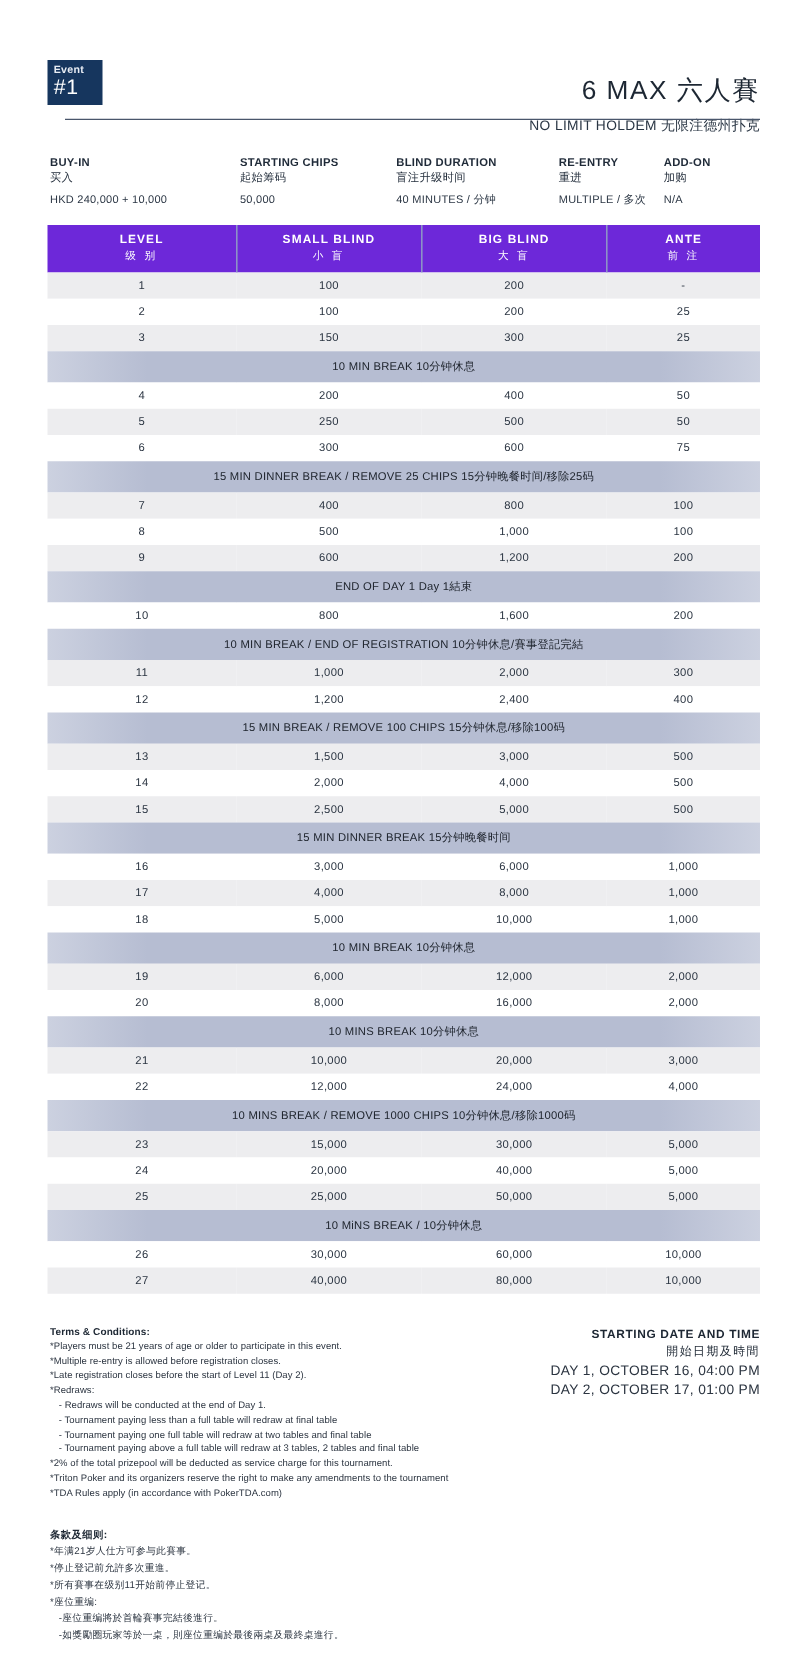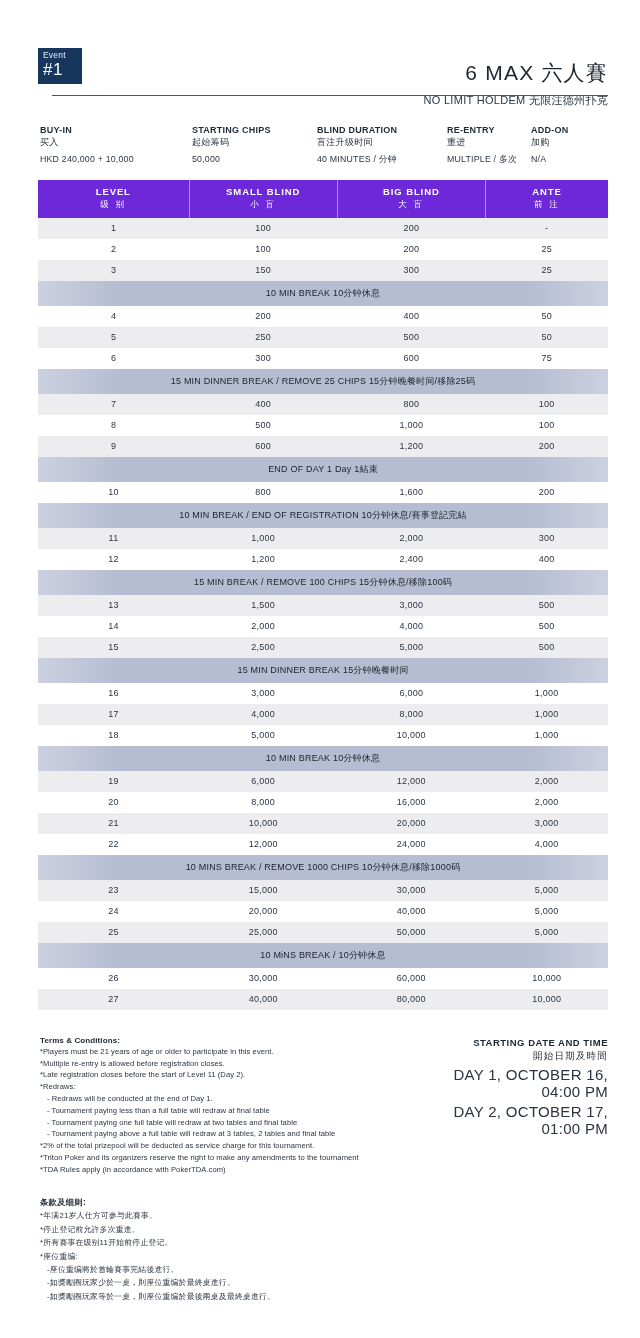--- a/index.html
+++ b/index.html
@@ -42,21 +42,21 @@
     padding: 3px 5px 0 5px;
     line-height: 1;
     flex: 0 0 auto;
     position: relative;
     z-index: 3;
   }
   .event-badge .ev-word {
     font-size: 8.5px;
     letter-spacing: .2px;
     display: block;
-    font-weight: 400;
+    font-weight: 700;
     color: #e8edf4;
   }
   .event-badge .ev-num {
     font-size: 17px;
     font-weight: 400;
     display: block;
     margin-top: 1px;
     letter-spacing: .5px;
   }
   .title-block {
@@ -204,21 +204,21 @@
     color: #1d2733;
     letter-spacing: .5px;
   }
   .start-cn {
     font-size: 9.5px;
     color: #1d2733;
     letter-spacing: 1.2px;
     margin-top: 2px;
   }
   .start-line {
-    font-size: 15px;
+    font-size: 11px;
     color: #2b3440;
     margin-top: 3px;
     letter-spacing: .3px;
   }
 
   .terms-cn { width: 400px; padding: 22px 0 0 40px; }
   .terms-cn .terms-title { font-size: 8.2px; letter-spacing: .4px; }
   .terms-cn p {
     margin: 0;
     font-size: 7.8px;
@@ -440,20 +440,23 @@
             <td>6,000</td>
             <td>12,000</td>
             <td>2,000</td>
           </tr>
           <tr class="r-even">
             <td>20</td>
             <td>8,000</td>
             <td>16,000</td>
             <td>2,000</td>
           </tr>
+          <tr class="r-break">
+            <td colspan="4">10 MINS BREAK  10分钟休息</td>
+          </tr>
           <tr class="r-odd">
             <td>21</td>
             <td>10,000</td>
             <td>20,000</td>
             <td>3,000</td>
           </tr>
           <tr class="r-even">
             <td>22</td>
             <td>12,000</td>
             <td>24,000</td>
@@ -525,18 +528,17 @@
   </div>
 
   <div class="terms-cn">
     <div class="terms-title">条款及细则:</div>
     <div id="terms-cn-lines">
         <p>*年满21岁人仕方可参与此賽事。</p>
         <p>*停止登记前允許多次重進。</p>
         <p>*所有賽事在级别11开始前停止登记。</p>
         <p>*座位重编:</p>
         <p class="indent">-座位重编將於首輪賽事完結後進行。</p>
-        <p class="indent">-如獎勵圈玩家少於一桌，則座位重编於最終桌進行。</p>
         <p class="indent">-如獎勵圈玩家等於一桌，則座位重编於最後兩桌及最終桌進行。</p>
       </div>
   </div>
 
 </div>
 
 </body></html>

